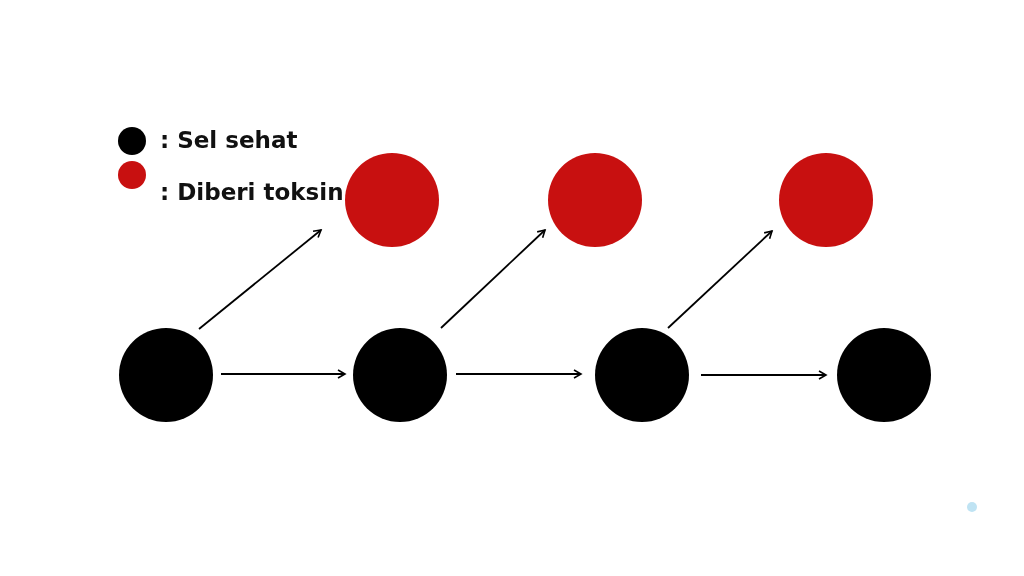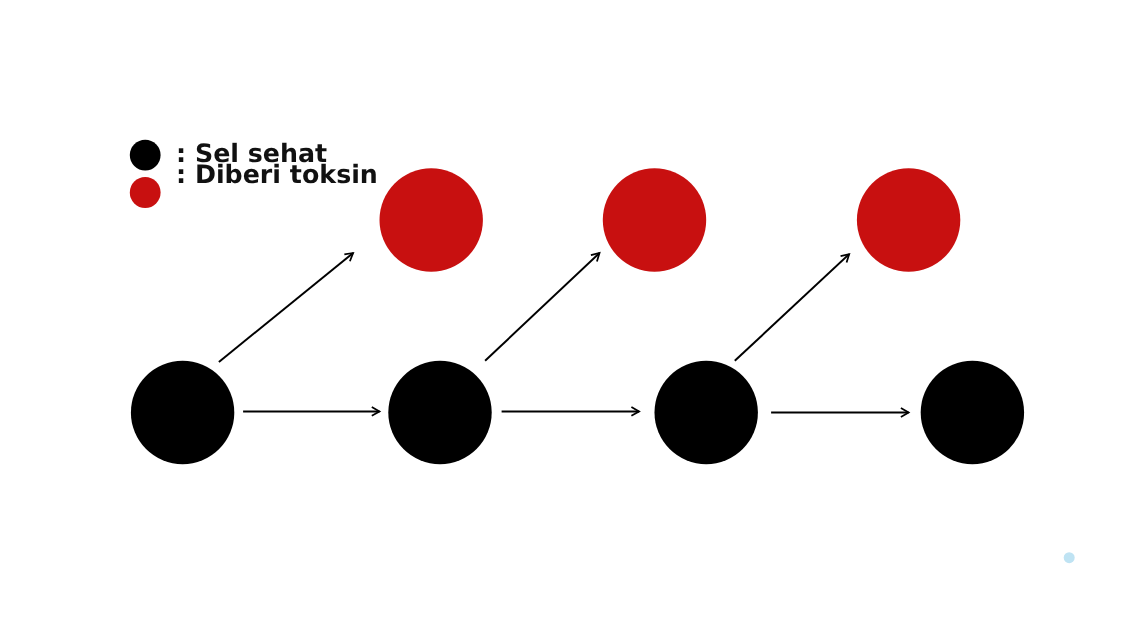--- a/index.html
+++ b/index.html
@@ -9,21 +9,21 @@
   svg.diag{position:absolute;left:0;top:0;}
   .dot{position:absolute;width:10px;height:10px;border-radius:50%;background:#bfe3f3;}
 </style>
 </head>
 <body>
 
 <div>
   <div class="legend-dot" style="left:118px;top:127px;background:#000;"></div>
   <div class="legend-label" style="left:160px;top:127px;">: Sel sehat</div>
   <div class="legend-dot" style="left:118px;top:161px;background:#c81010;"></div>
-  <div class="legend-label" style="left:160px;top:146px;">: Diberi toksin</div>
+  <div class="legend-label" style="left:160px;top:179px;">: Diberi toksin</div>
 </div>
 
 <svg class="diag" width="1024" height="576" viewBox="0 0 1024 576">
   <defs>
     <marker id="ah" markerWidth="10" markerHeight="10" refX="8" refY="5" orient="auto" markerUnits="userSpaceOnUse">
       <path d="M1,1 L8,5 L1,9" fill="none" stroke="#000" stroke-width="1.6"></path>
     </marker>
   </defs>
 
   <circle cx="166" cy="375" r="47" fill="#000"></circle>

